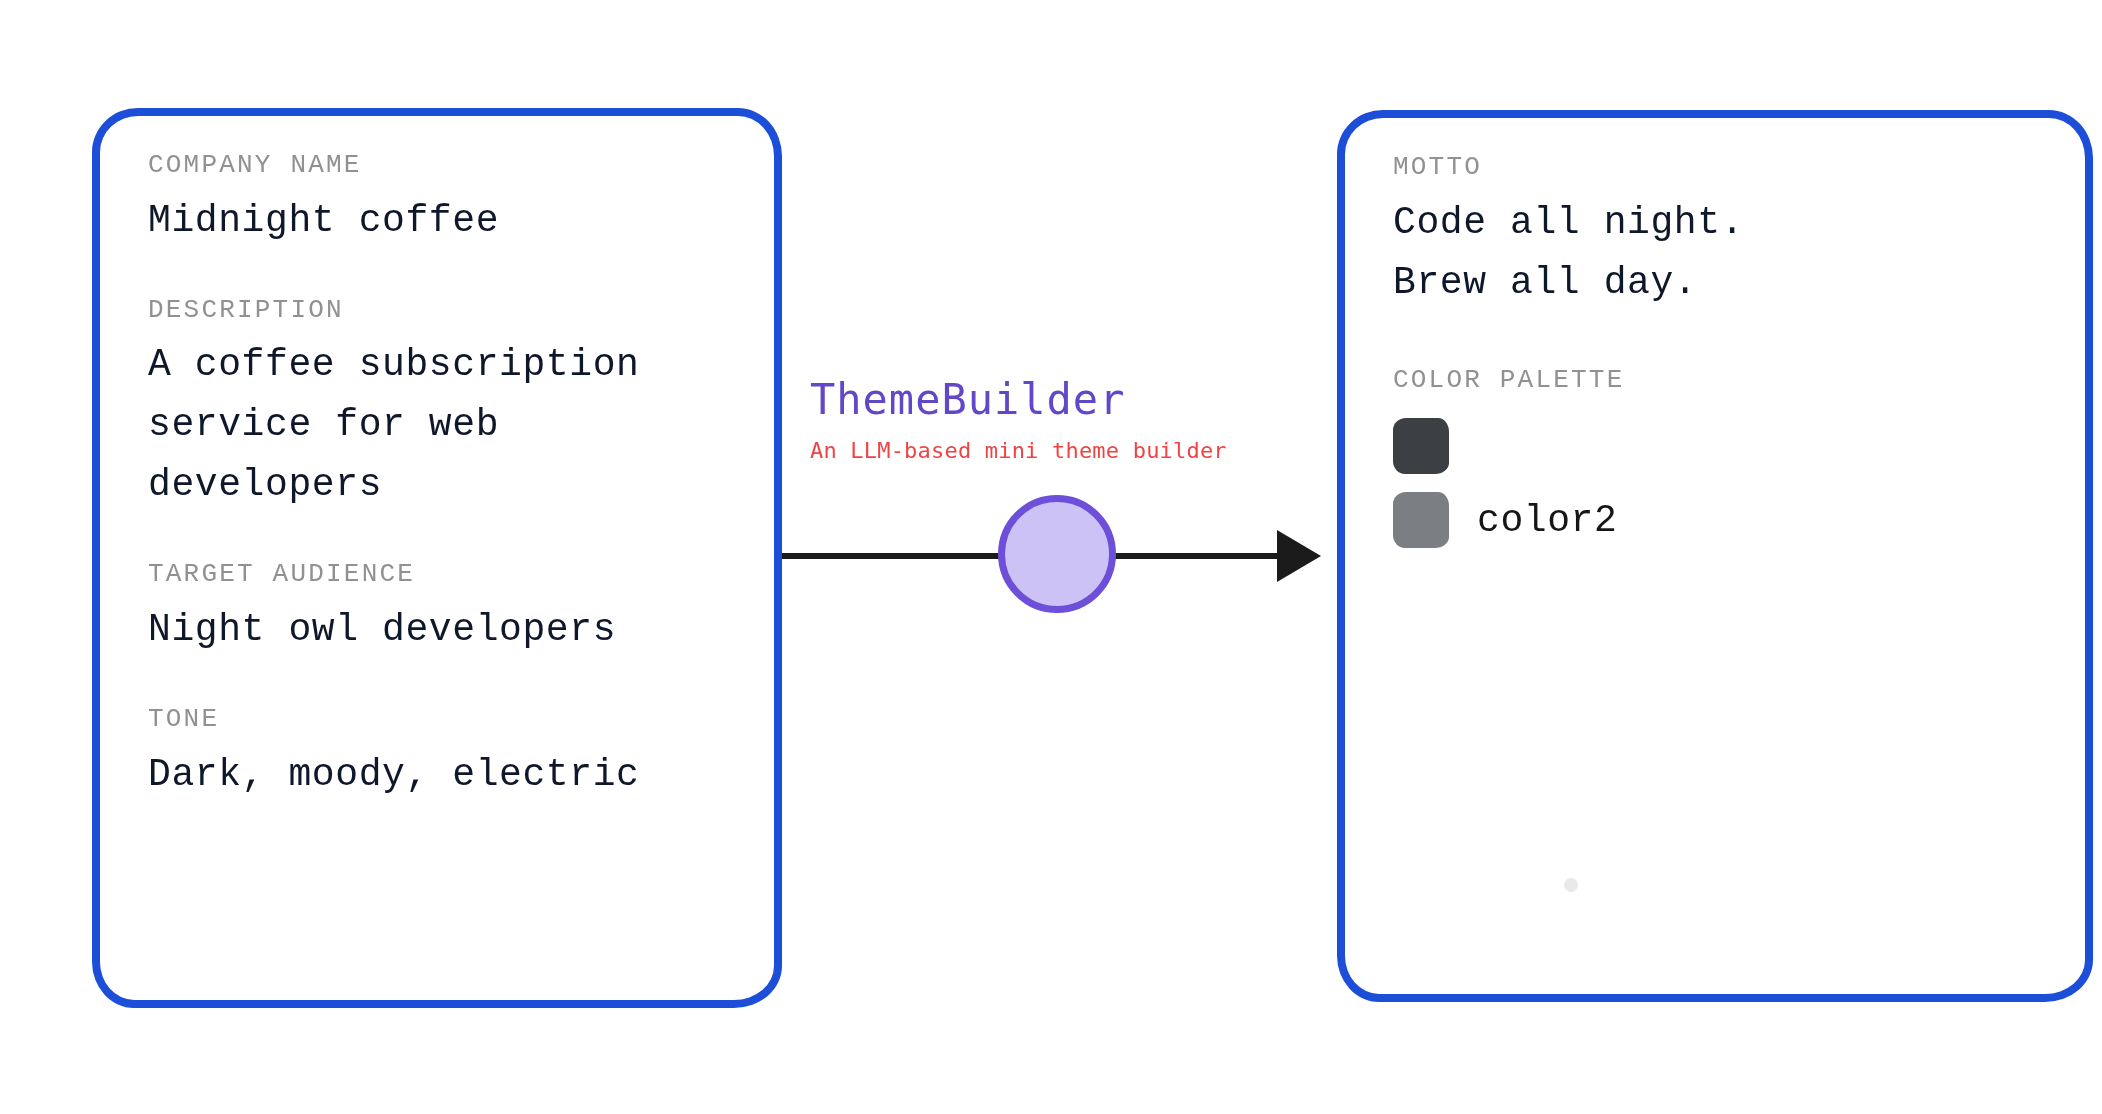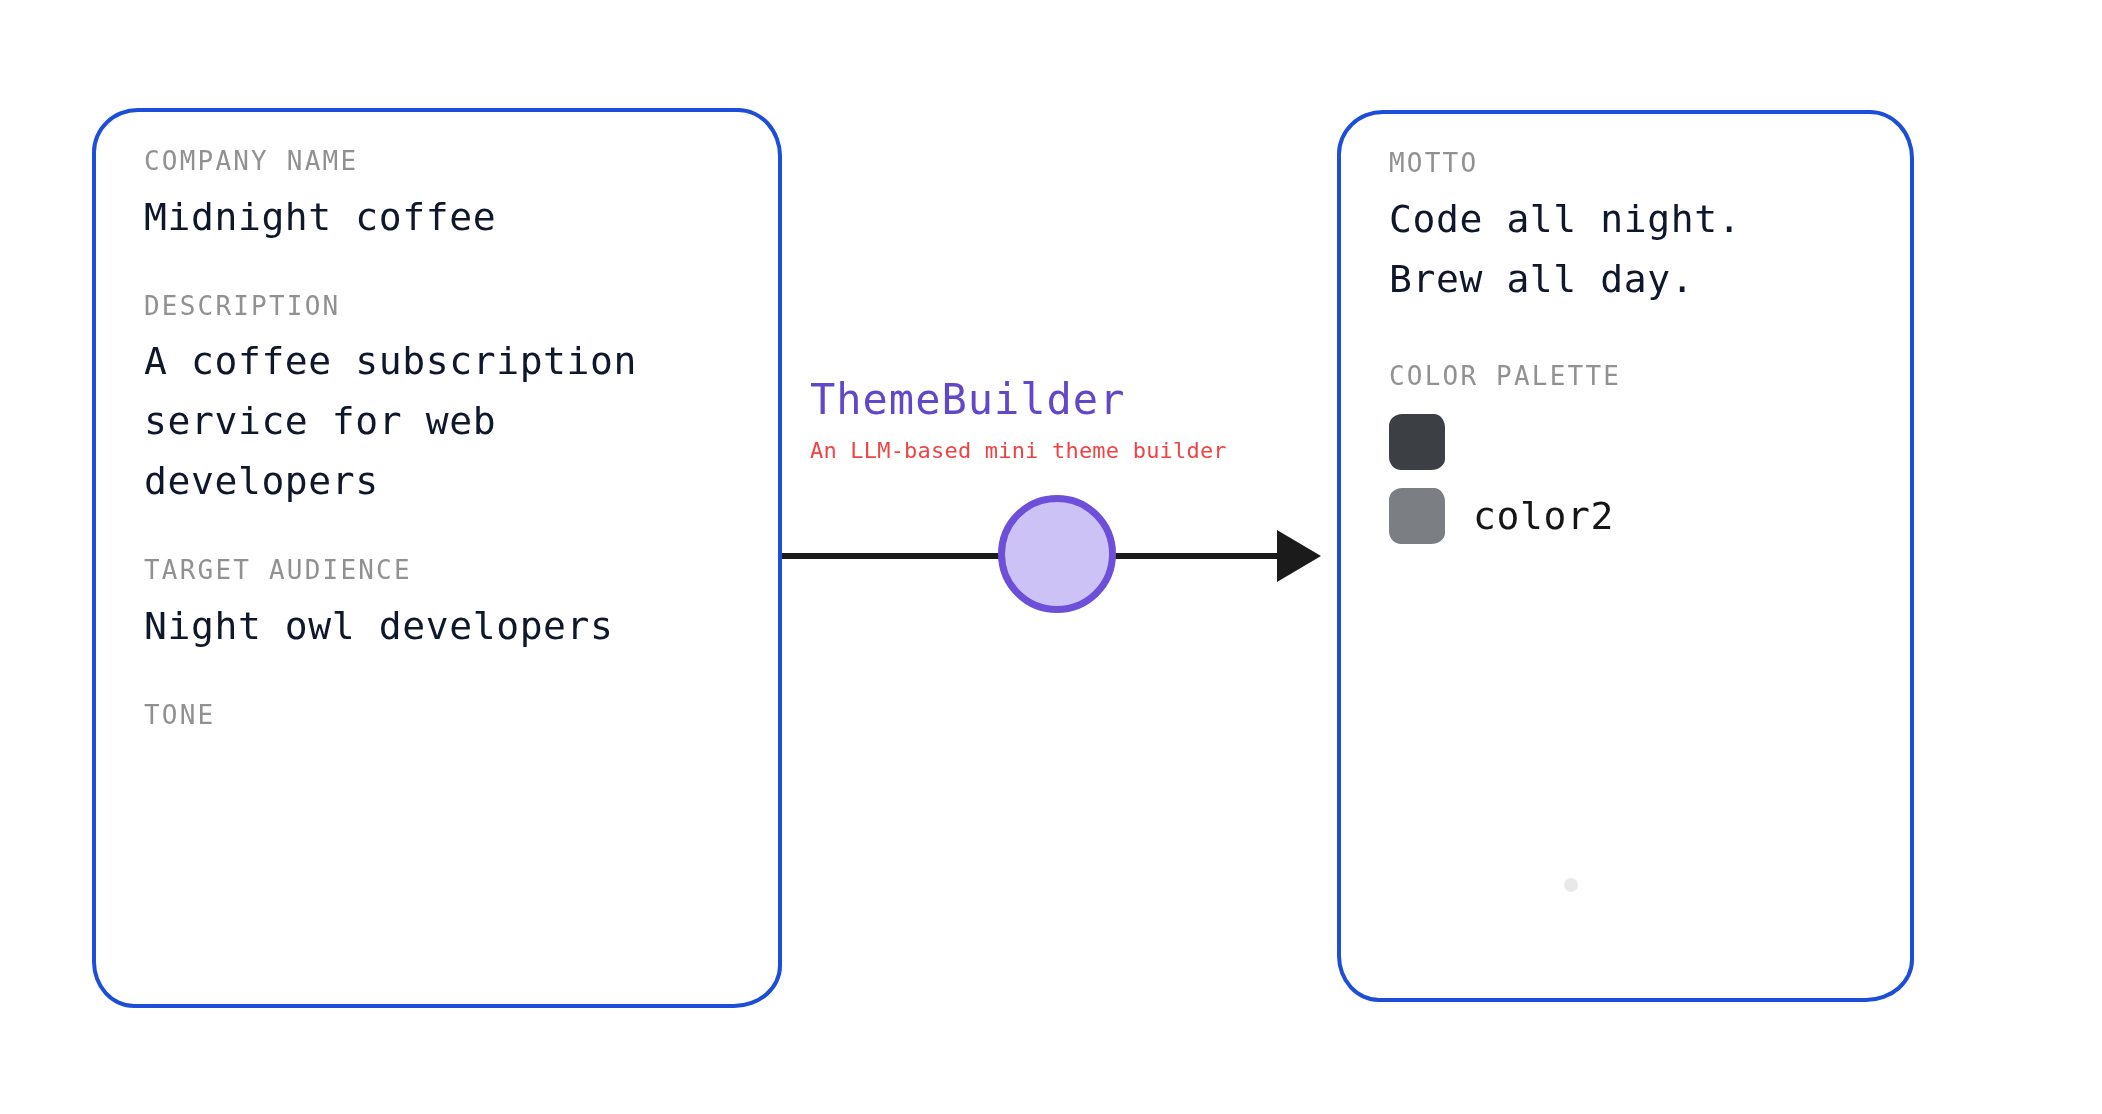--- a/index.html
+++ b/index.html
@@ -20,33 +20,34 @@
   .stage {
     position: absolute;
     inset: 0;
   }
 
   
   .panel {
     position: absolute;
     box-sizing: border-box;
     background: #ffffff;
-    border: 4px solid #1d4ed8;
+    border: 8px solid #1d4ed8;
     border-radius: 46px 44px 48px 42px / 44px 48px 42px 46px;
+    font-family: Liberation Mono, monospace;
   }
   .panel-left {
     left: 92px;
     top: 108px;
     width: 690px;
     height: 900px;
   }
   .panel-right {
     left: 1337px;
     top: 110px;
-    width: 577px;
+    width: 756px;
     height: 892px;
   }
 
   .panel-inner {
     position: absolute;
     left: 48px;
     right: 40px;
     top: 0;
   }
 
@@ -176,20 +177,21 @@
 developers</div>
       </div>
 
       <div class="field" style="margin-bottom:44px;">
         <div class="field-label">TARGET AUDIENCE</div>
         <div class="field-value">Night owl developers</div>
       </div>
 
       <div class="field" style="margin-bottom:0;">
         <div class="field-label">TONE</div>
+        <div class="field-value">Dark, moody, electric</div>
       </div>
 
     </div>
   </div>
 
   <div class="center-block">
     <div class="brand-title" style="color: rgb(98, 71, 200);">ThemeBuilder</div>
     <div class="brand-subtitle" style="color: #ef4444;">An LLM-based mini theme builder</div>
   </div>
 

